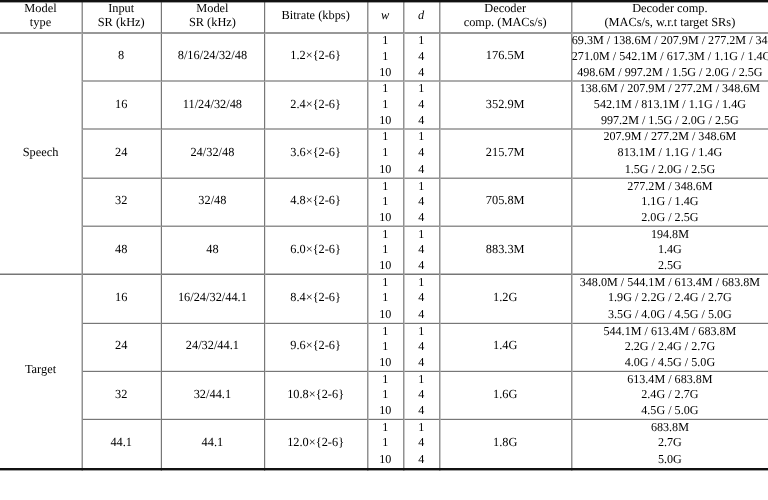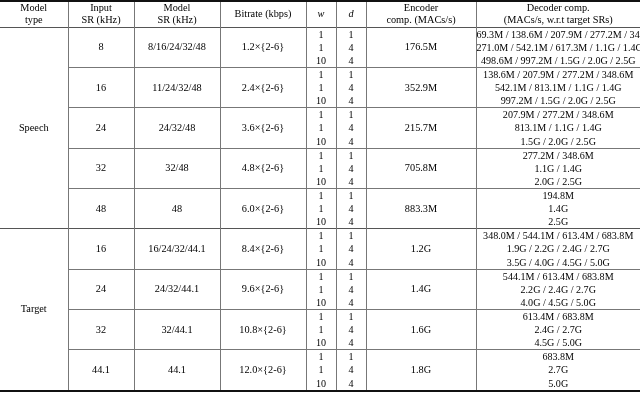--- a/index.html
+++ b/index.html
@@ -133,21 +133,21 @@
         <th class="vsep">
           <span class="hdr-line">Model</span>
           <span class="hdr-line">SR (kHz)</span>
         </th>
         <th class="vsep">
           <span class="hdr-line">Bitrate (kbps)</span>
         </th>
         <th class="vsep hdr-italic">w</th>
         <th class="vsep hdr-italic">d</th>
         <th class="vsep">
-          <span class="hdr-line">Encoder</span>
+          <span class="hdr-line">Decoder</span>
           <span class="hdr-line">comp. (MACs/s)</span>
         </th>
         <th class="vsep">
           <span class="hdr-line">Decoder comp.</span>
           <span class="hdr-line">(MACs/s, w.r.t target SRs)</span>
         </th>
       </tr>
     </thead>
     <tbody id="table-body">
         <tr class="rule-thin">

